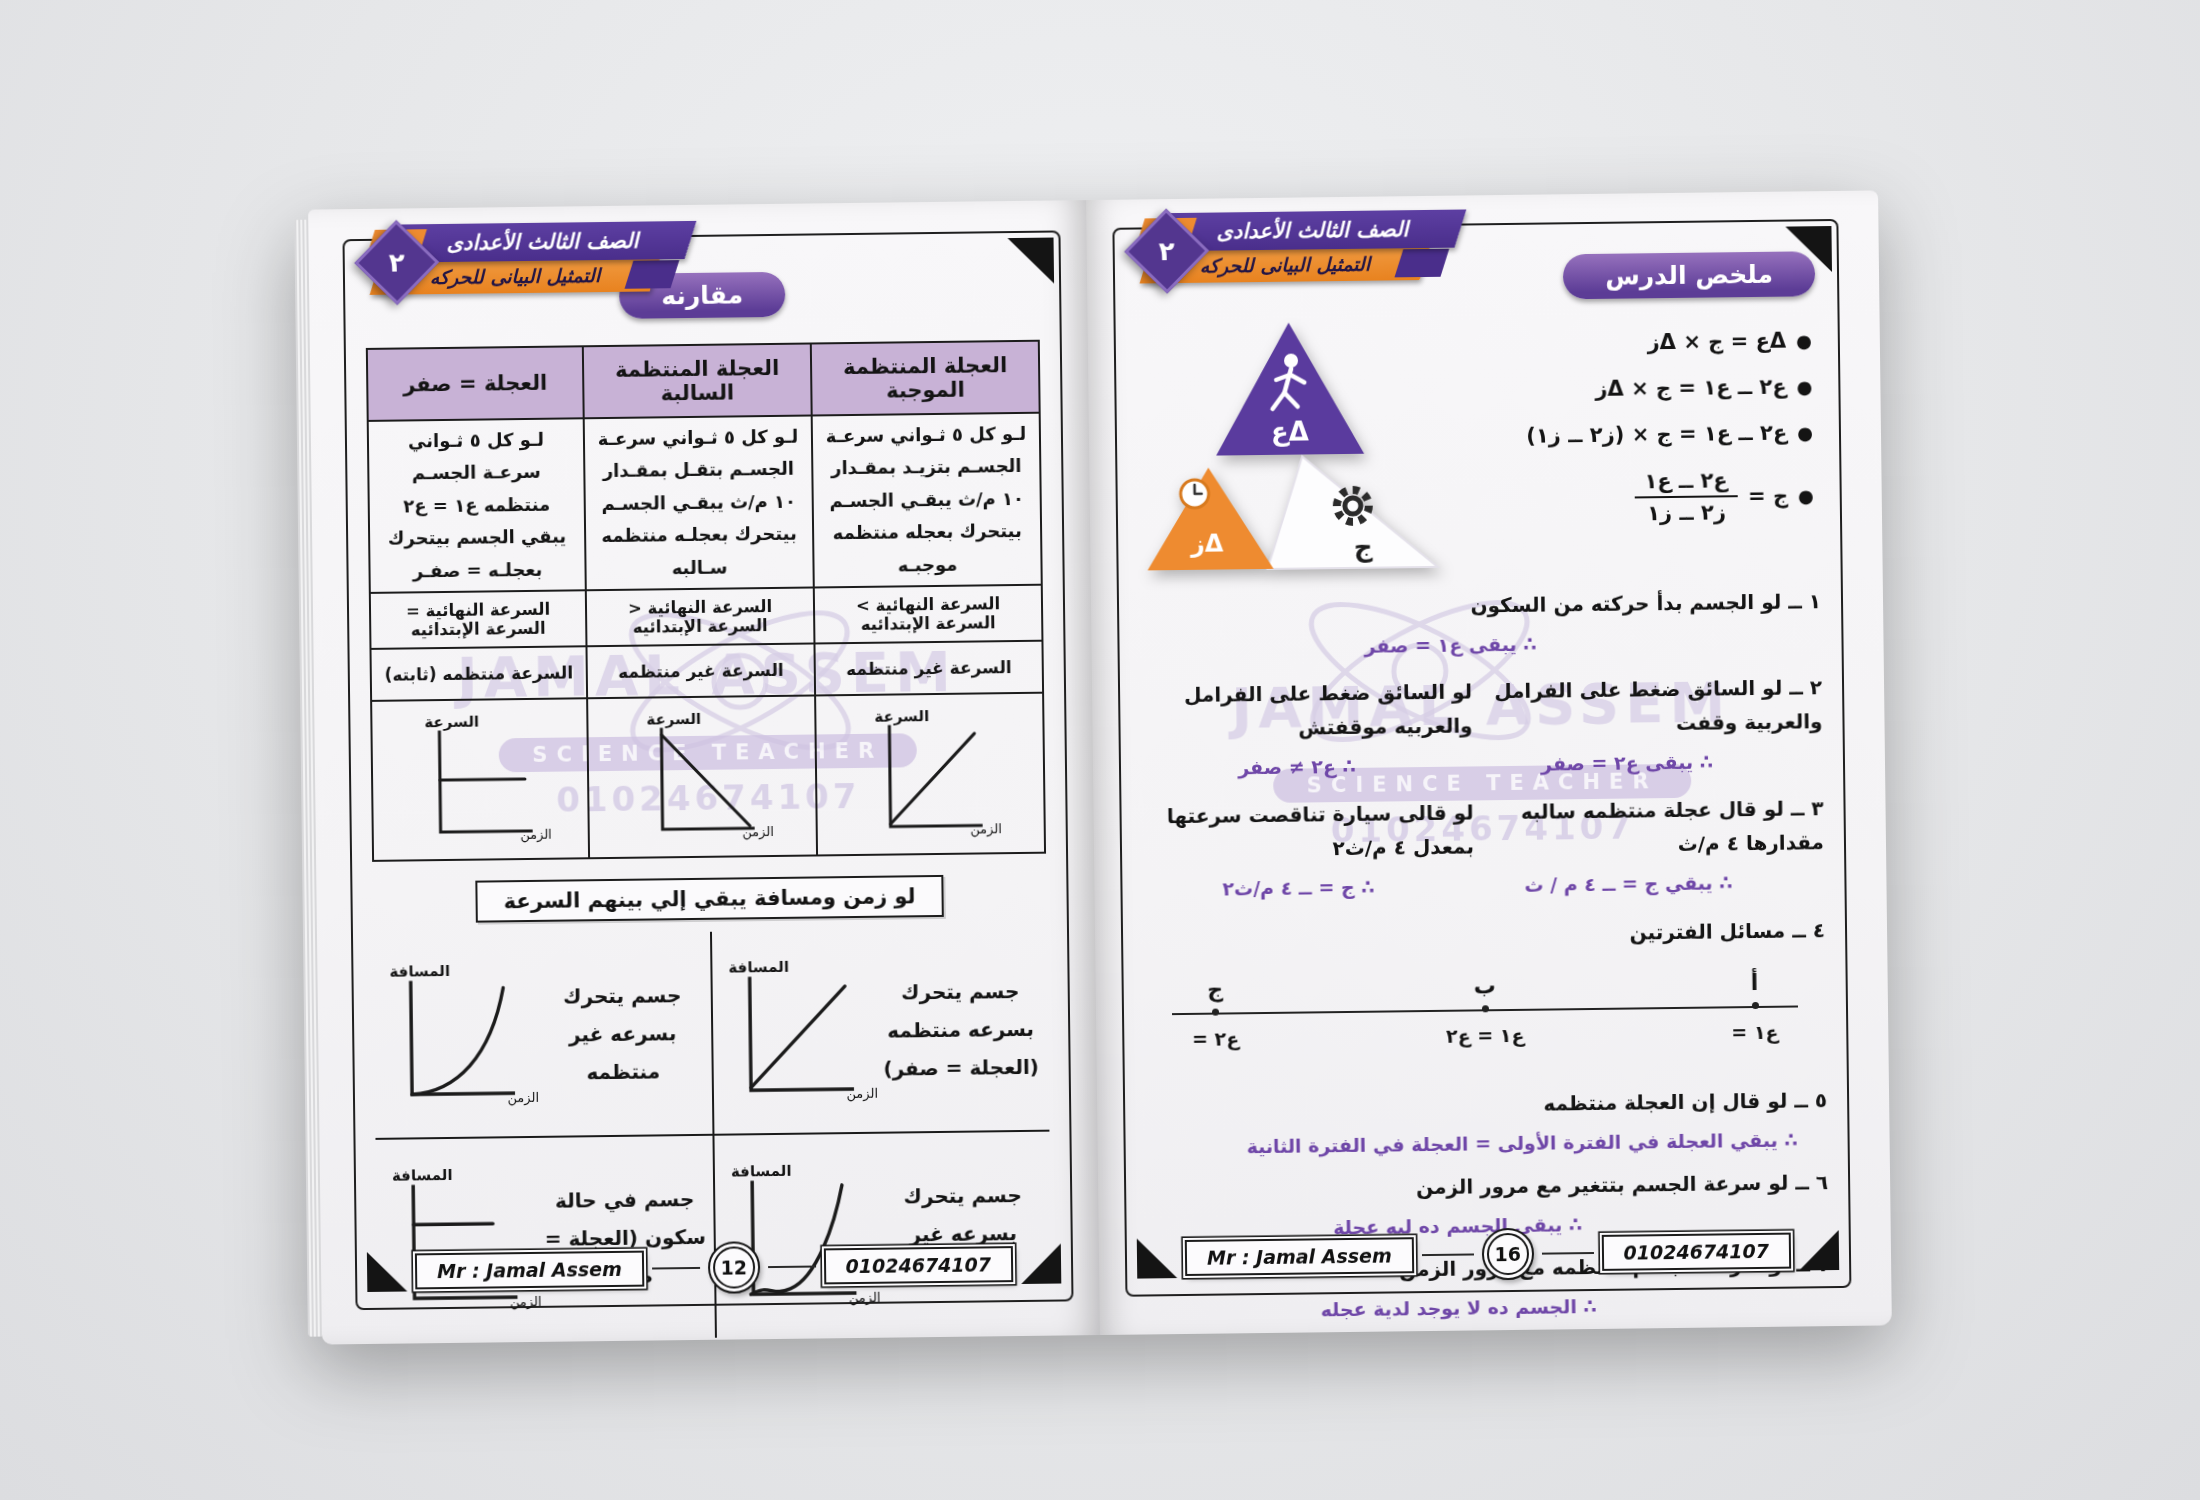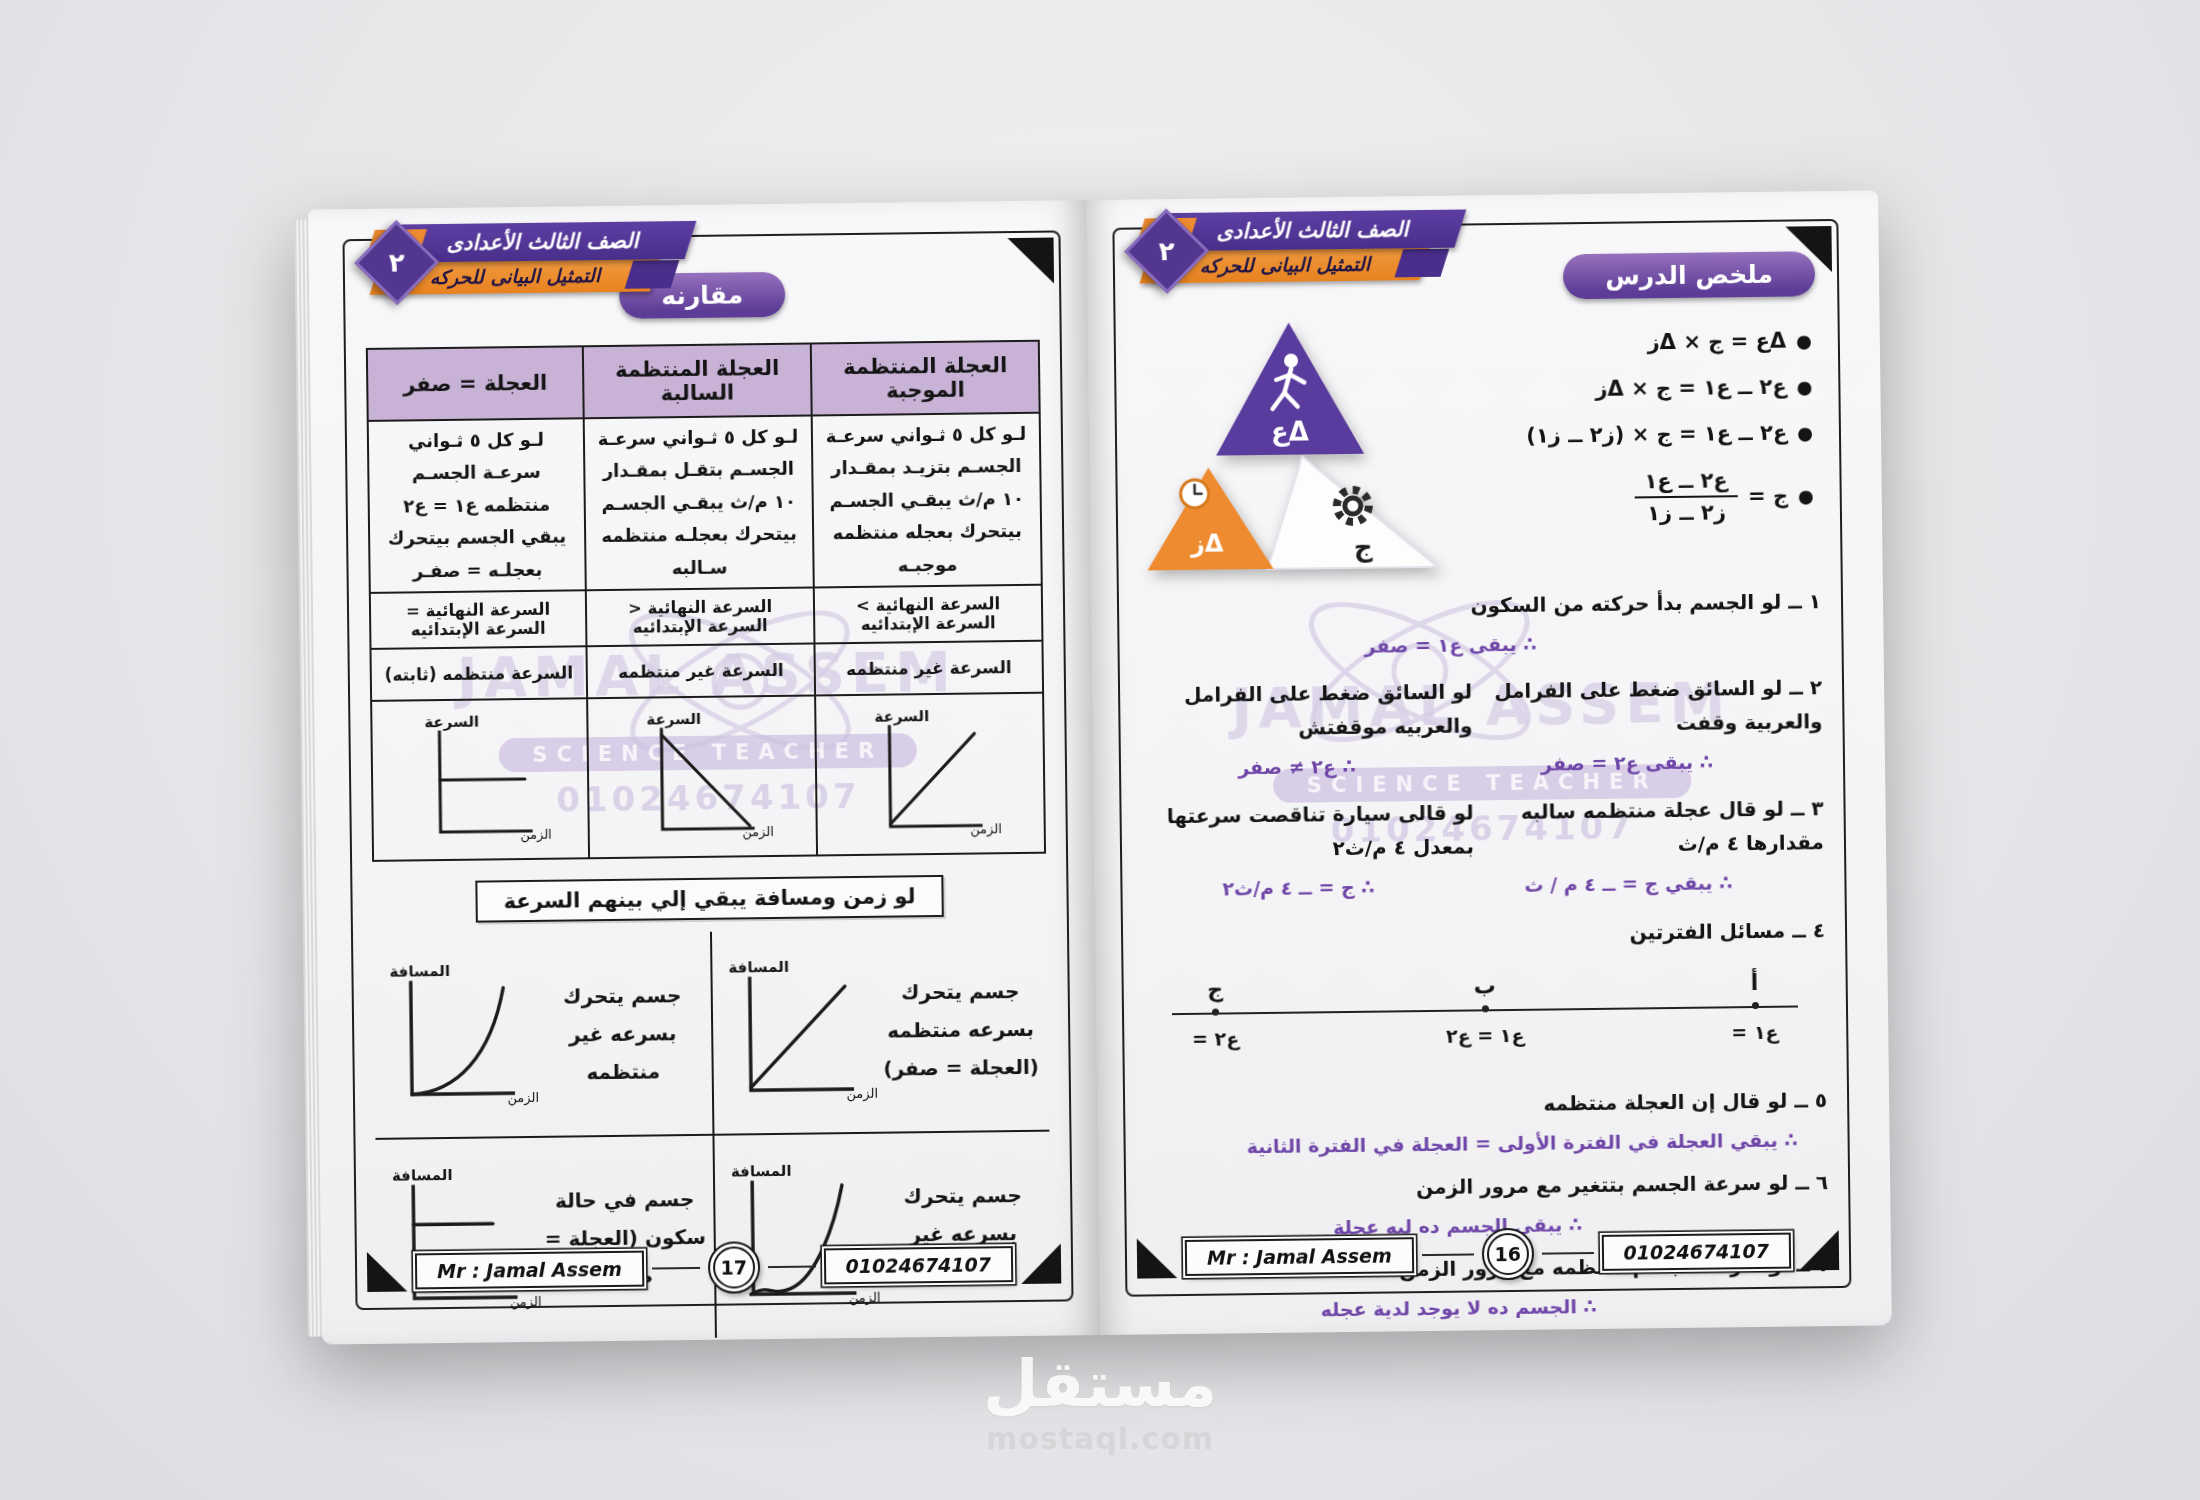--- a/index.html
+++ b/index.html
@@ -287,21 +287,21 @@
               </div>
             </div>
           </div>
         </div>
 
         <div class="page-footer">
           <div class="corner-bl"></div>
           <div class="foot-box">Mr : Jamal Assem</div>
           <div class="foot-line"></div>
           <div class="foot-circle">
-              <span>17</span>
+              <span>12</span>
             </div>
           <div class="foot-line"></div>
           <div class="foot-box">01024674107</div>
           <div class="corner-br"></div>
         </div>
       </div>
     </div>
 
     <div class="page page-right">
       <div class="frame">
@@ -461,17 +461,13 @@
               <span>16</span>
             </div>
           <div class="foot-line"></div>
           <div class="foot-box">01024674107</div>
           <div class="corner-br"></div>
         </div>
       </div>
     </div>
   </div>
 
-  <div class="site-mark">
-    <div class="site-logo">مستقل</div>
-    <div class="site-domain">mostaql.com</div>
-  </div>
 </div>
 
 </body></html>

